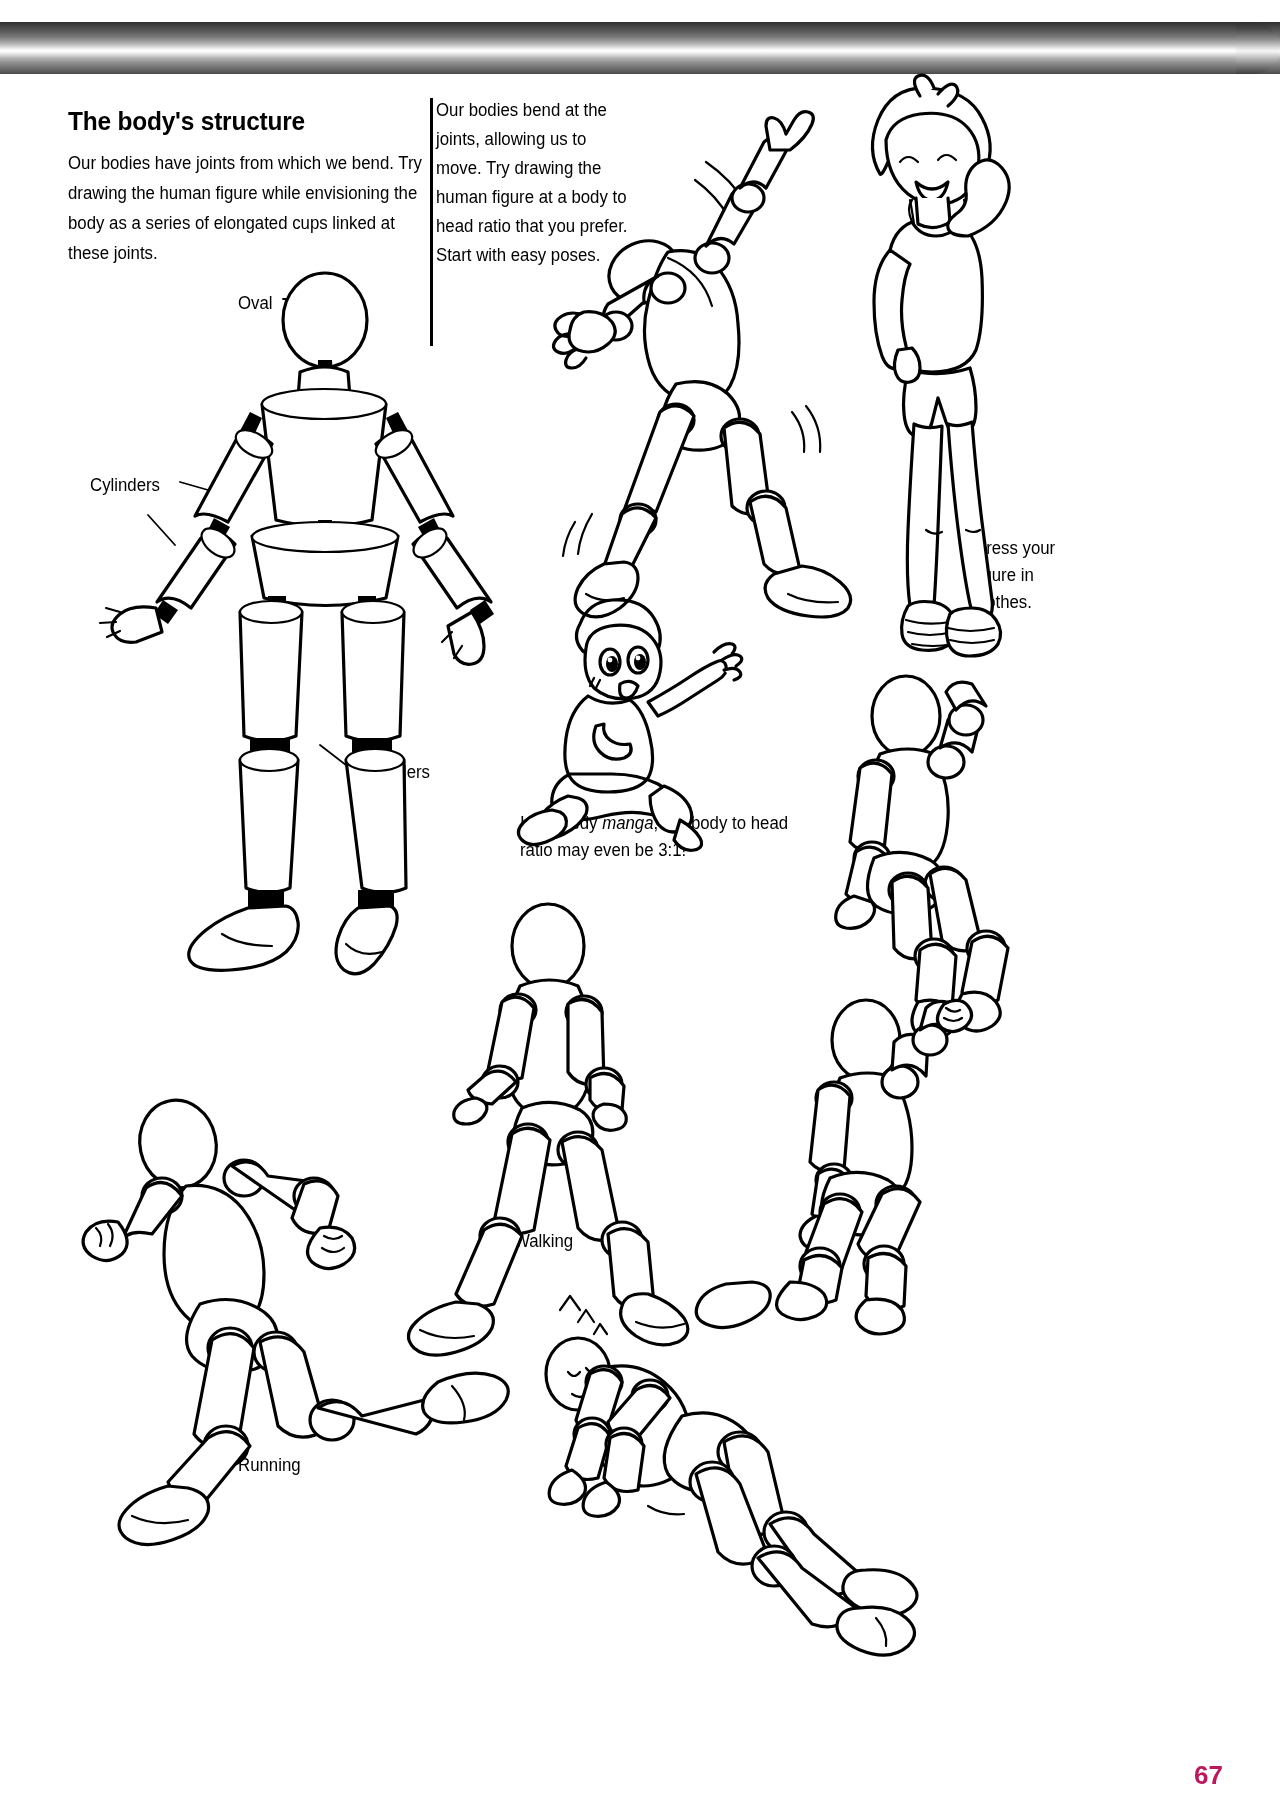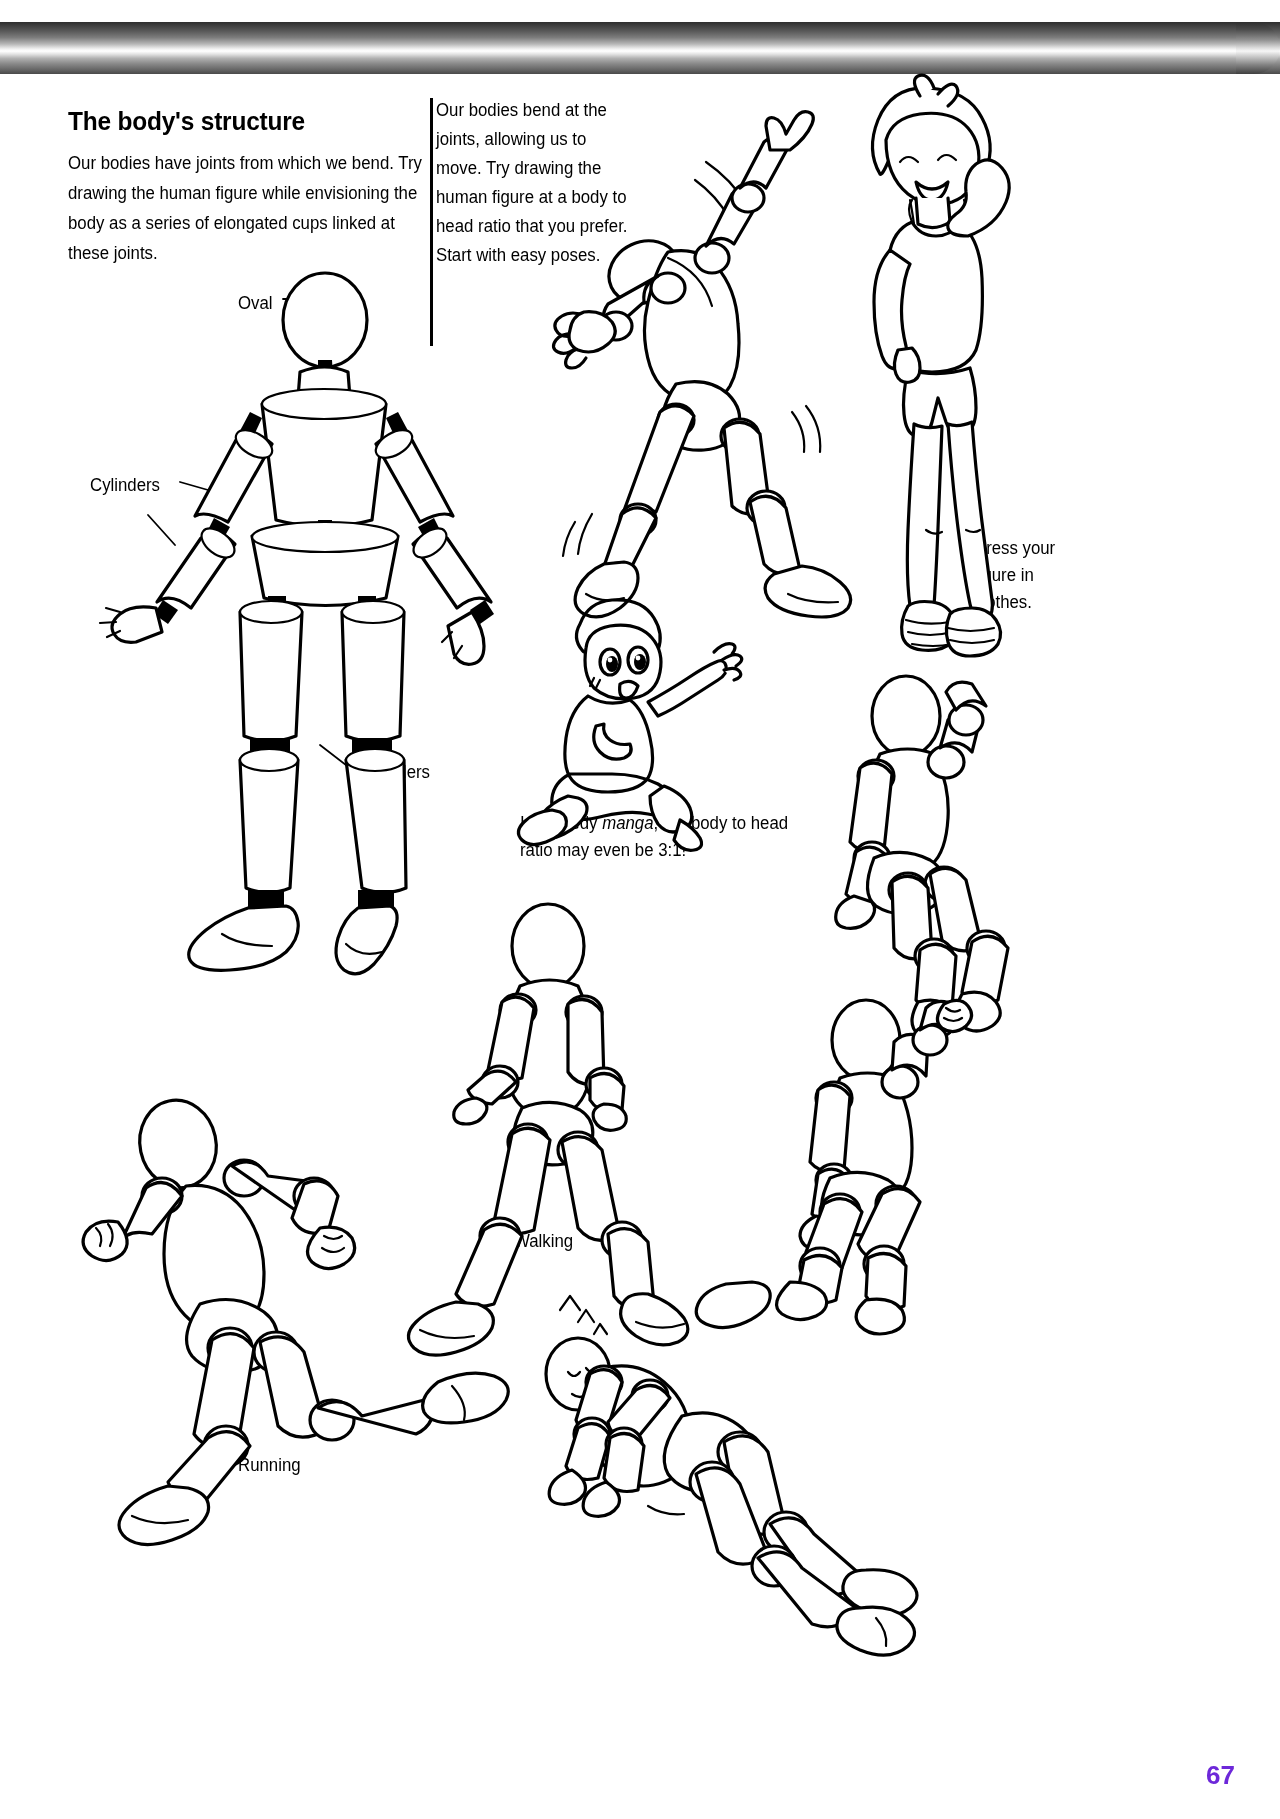--- a/index.html
+++ b/index.html
@@ -73,22 +73,22 @@
 
   #label-oval      { left: 238px; top: 290px; }
   #label-cyl-1     { left: 90px;  top: 472px; }
   #label-cyl-2     { left: 360px; top: 759px; }
   #label-walking   { left: 514px; top: 1228px; }
   #label-running   { left: 238px; top: 1452px; }
   #caption-dress   { left: 974px; top: 535px; width: 120px; }
   #caption-manga   { left: 520px; top: 810px; width: 290px; }
 
   .page-number {
-    position: absolute; right: 45px; bottom: 28px;
-    font-size: 26px; font-weight: bold; color: #6d28d9;
+    position: absolute; right: 57px; bottom: 28px;
+    font-size: 26px; font-weight: bold; color: #be185d;
     font-family: "Liberation Sans Narrow", "Liberation Sans", sans-serif;
   }
 
   
   #artwork {
     position: absolute; left: 0; top: 0;
     width: 1280px; height: 1819px;
     pointer-events: none;
   }
   #artwork .ink {

